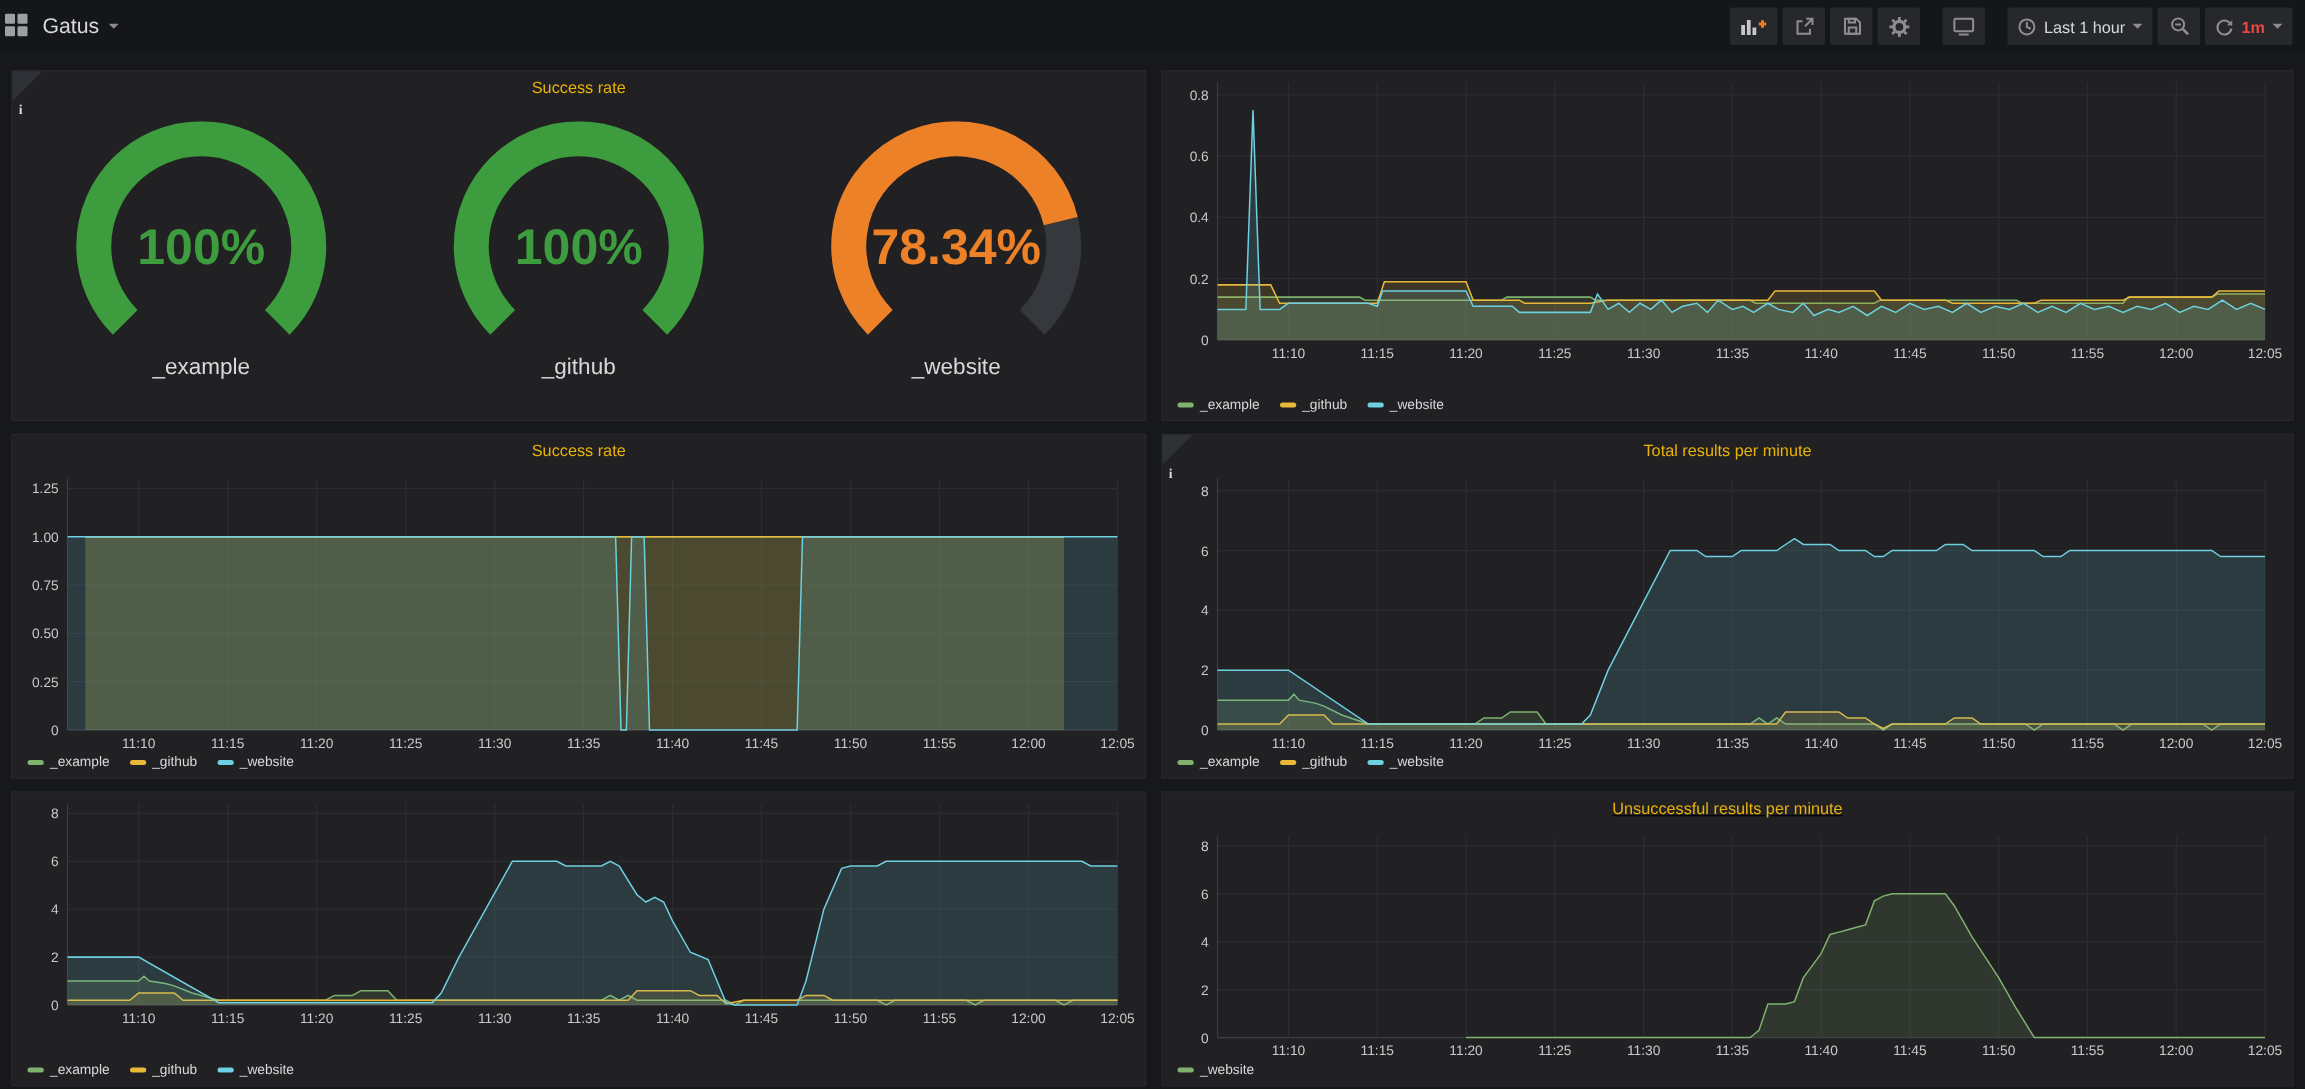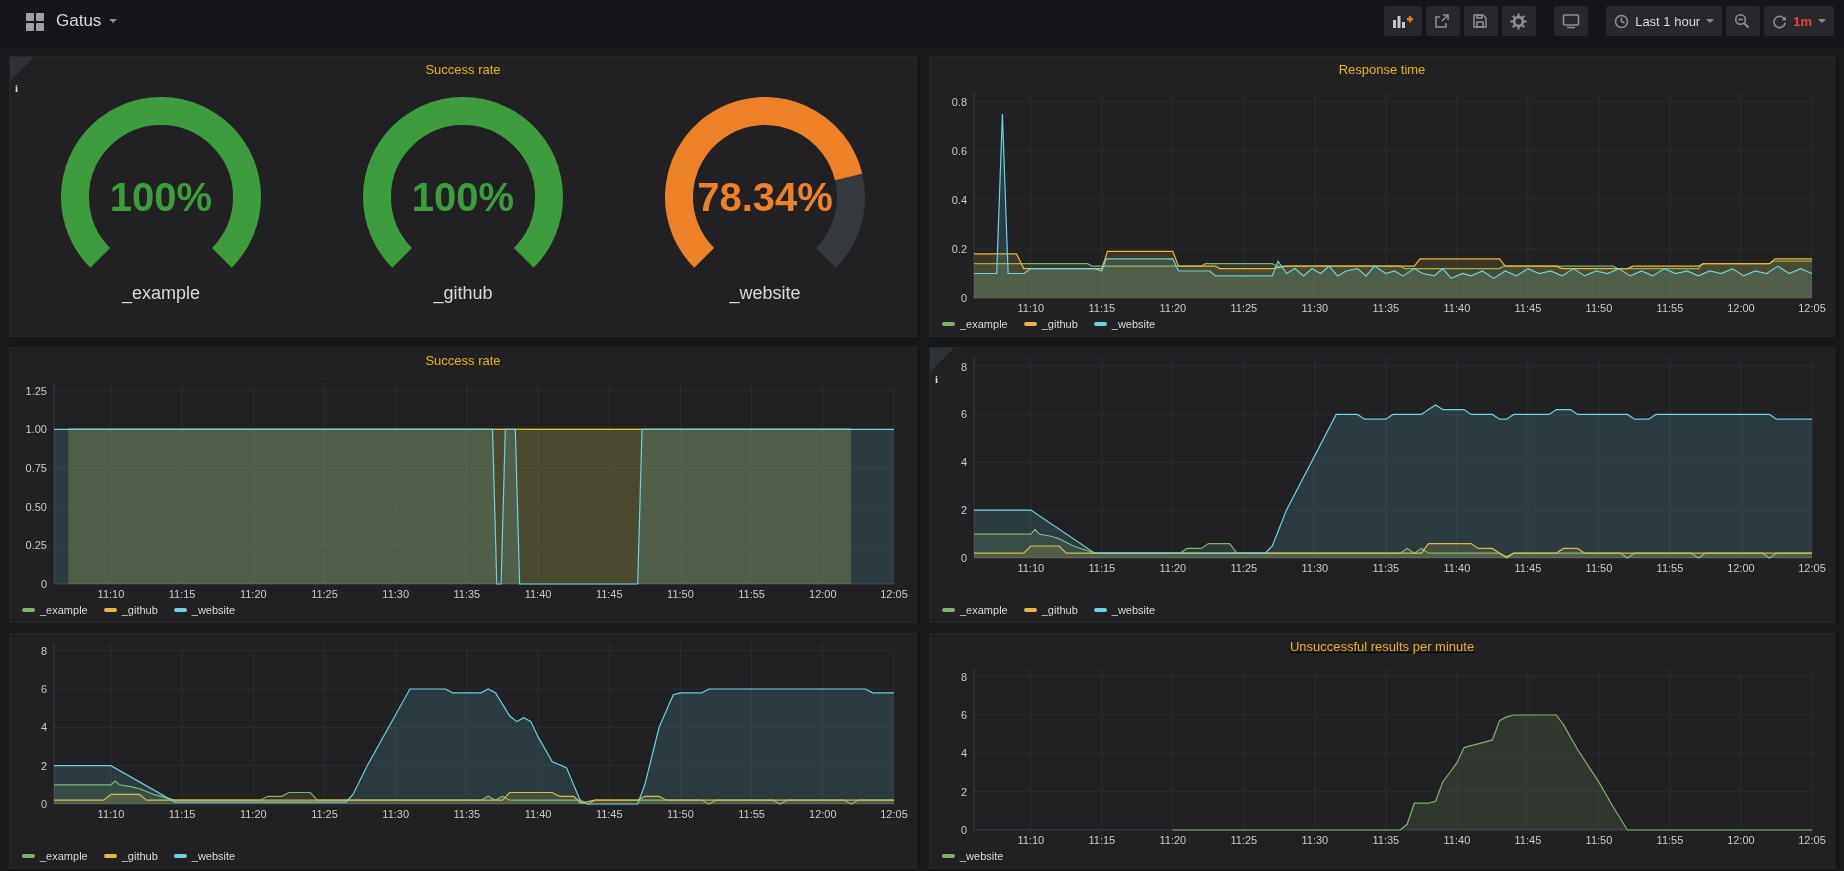--- a/index.html
+++ b/index.html
@@ -1,29 +1,29 @@
 <!DOCTYPE html>
 <html><head>
 <meta charset="utf-8">
 <style>
   * { margin:0; padding:0; box-sizing:border-box; }
   html,body { width:1844px; height:871px; overflow:hidden; background:#171819;
               font-family:"Liberation Sans", sans-serif; }
   
   .navbar { position:absolute; left:0; top:0; width:1844px; height:42px;
             background:#141619; display:flex; align-items:center; justify-content:space-between; }
-  .nav-left { display:flex; align-items:flex-end; padding-left:26px; gap:12px; }
+  .nav-left { display:flex; align-items:flex-start; padding-left:4px; gap:12px; }
   .grid-ic { display:grid; grid-template-columns:8px 8px; grid-template-rows:8px 8px; gap:2px; cursor:pointer; }
   .grid-ic span { background:#9fa0a2; border-radius:1px; }
   .brand { color:#d8d9da; font-size:17px; cursor:pointer; display:flex; align-items:center; gap:8px; }
   .caret { width:0; height:0; border-left:4px solid transparent; border-right:4px solid transparent;
            border-top:4px solid #8e8e8e; display:inline-block; }
   .nav-right { display:flex; align-items:center; gap:4px; padding-right:10px; }
   .nav-btn { height:30px; min-width:34px; background:#26282c; border-radius:2px; display:flex;
-             align-items:center; justify-content:space-between; cursor:pointer; padding:0 8px; gap:6px; }
+             align-items:center; justify-content:flex-end; cursor:pointer; padding:0 8px; gap:6px; }
   .nav-btn svg { display:block; }
   .nav-gap { width:10px; }
   .nav-text { color:#d8d9da; font-size:13px; }
   .orange-text { color:#ef4444; font-size:13px; font-weight:bold; }
   .icon-stroke { stroke:#8e8e8e; fill:none; stroke-width:1.6; }
   
   .panel { position:absolute; background:#212124; border:1px solid rgba(255,255,255,0.035); }
   .panel-title { height:26px; line-height:26px; text-align:center; font-size:13px; font-weight:500;
                  color:#eab308; cursor:pointer; white-space:nowrap; overflow:hidden; }
   .chart { display:block; margin-left:8px; }
@@ -156,21 +156,20 @@
           <path d="M198.63,79.95 A86,86 0 0 1 175.81,160.81" stroke="#35383d" stroke-width="28" fill="none"></path>
           <path d="M54.19,160.81 A86,86 0 1 1 198.63,79.95" stroke="#ed8128" stroke-width="28" fill="none"></path>
           <text x="115" y="114" text-anchor="middle" fill="#ed8128" style="font-size:40px;font-weight:bold;font-family:&quot;Liberation Sans&quot;,sans-serif">78.34%</text>
         </svg>
       <div class="gauge-label">_website</div>
     </div>
   </div>
 </div>
 
 <div class="panel" style="left:929px; top:56px; width:906px; height:281px;">
-  <div class="panel-title">Response time</div>
   <svg class="chart" width="890" height="233">
       <line x1="36" x2="874" y1="215" y2="215" stroke="#2b2d31" stroke-width="1"></line>
       <text x="29" y="219" text-anchor="end">0</text>
       <line x1="36" x2="874" y1="165.95238095238093" y2="165.95238095238093" stroke="#2b2d31" stroke-width="1"></line>
       <text x="29" y="169.95238095238093" text-anchor="end">0.2</text>
       <line x1="36" x2="874" y1="116.90476190476188" y2="116.90476190476188" stroke="#2b2d31" stroke-width="1"></line>
       <text x="29" y="120.90476190476188" text-anchor="end">0.4</text>
       <line x1="36" x2="874" y1="67.85714285714286" y2="67.85714285714286" stroke="#2b2d31" stroke-width="1"></line>
       <text x="29" y="71.85714285714286" text-anchor="end">0.6</text>
       <line x1="36" x2="874" y1="18.809523809523796" y2="18.809523809523796" stroke="#2b2d31" stroke-width="1"></line>
@@ -285,20 +284,21 @@
         <span class="legend-dash" style="background: rgb(110, 208, 224);"></span>
         <span class="legend-label">_website</span>
       </span>
     </div>
 </div>
 
 <div class="panel" style="left:929px; top:347px; width:906px; height:276px;">
   <div class="info-corner">
       <span class="info-i">i</span>
     </div>
+  <div class="panel-title">Total results per minute</div>
   <svg class="chart" width="890" height="228">
       <line x1="36" x2="874" y1="210" y2="210" stroke="#2b2d31" stroke-width="1"></line>
       <text x="29" y="214" text-anchor="end">0</text>
       <line x1="36" x2="874" y1="162.14285714285714" y2="162.14285714285714" stroke="#2b2d31" stroke-width="1"></line>
       <text x="29" y="166.14285714285714" text-anchor="end">2</text>
       <line x1="36" x2="874" y1="114.28571428571429" y2="114.28571428571429" stroke="#2b2d31" stroke-width="1"></line>
       <text x="29" y="118.28571428571429" text-anchor="end">4</text>
       <line x1="36" x2="874" y1="66.42857142857142" y2="66.42857142857142" stroke="#2b2d31" stroke-width="1"></line>
       <text x="29" y="70.42857142857142" text-anchor="end">6</text>
       <line x1="36" x2="874" y1="18.571428571428584" y2="18.571428571428584" stroke="#2b2d31" stroke-width="1"></line>

